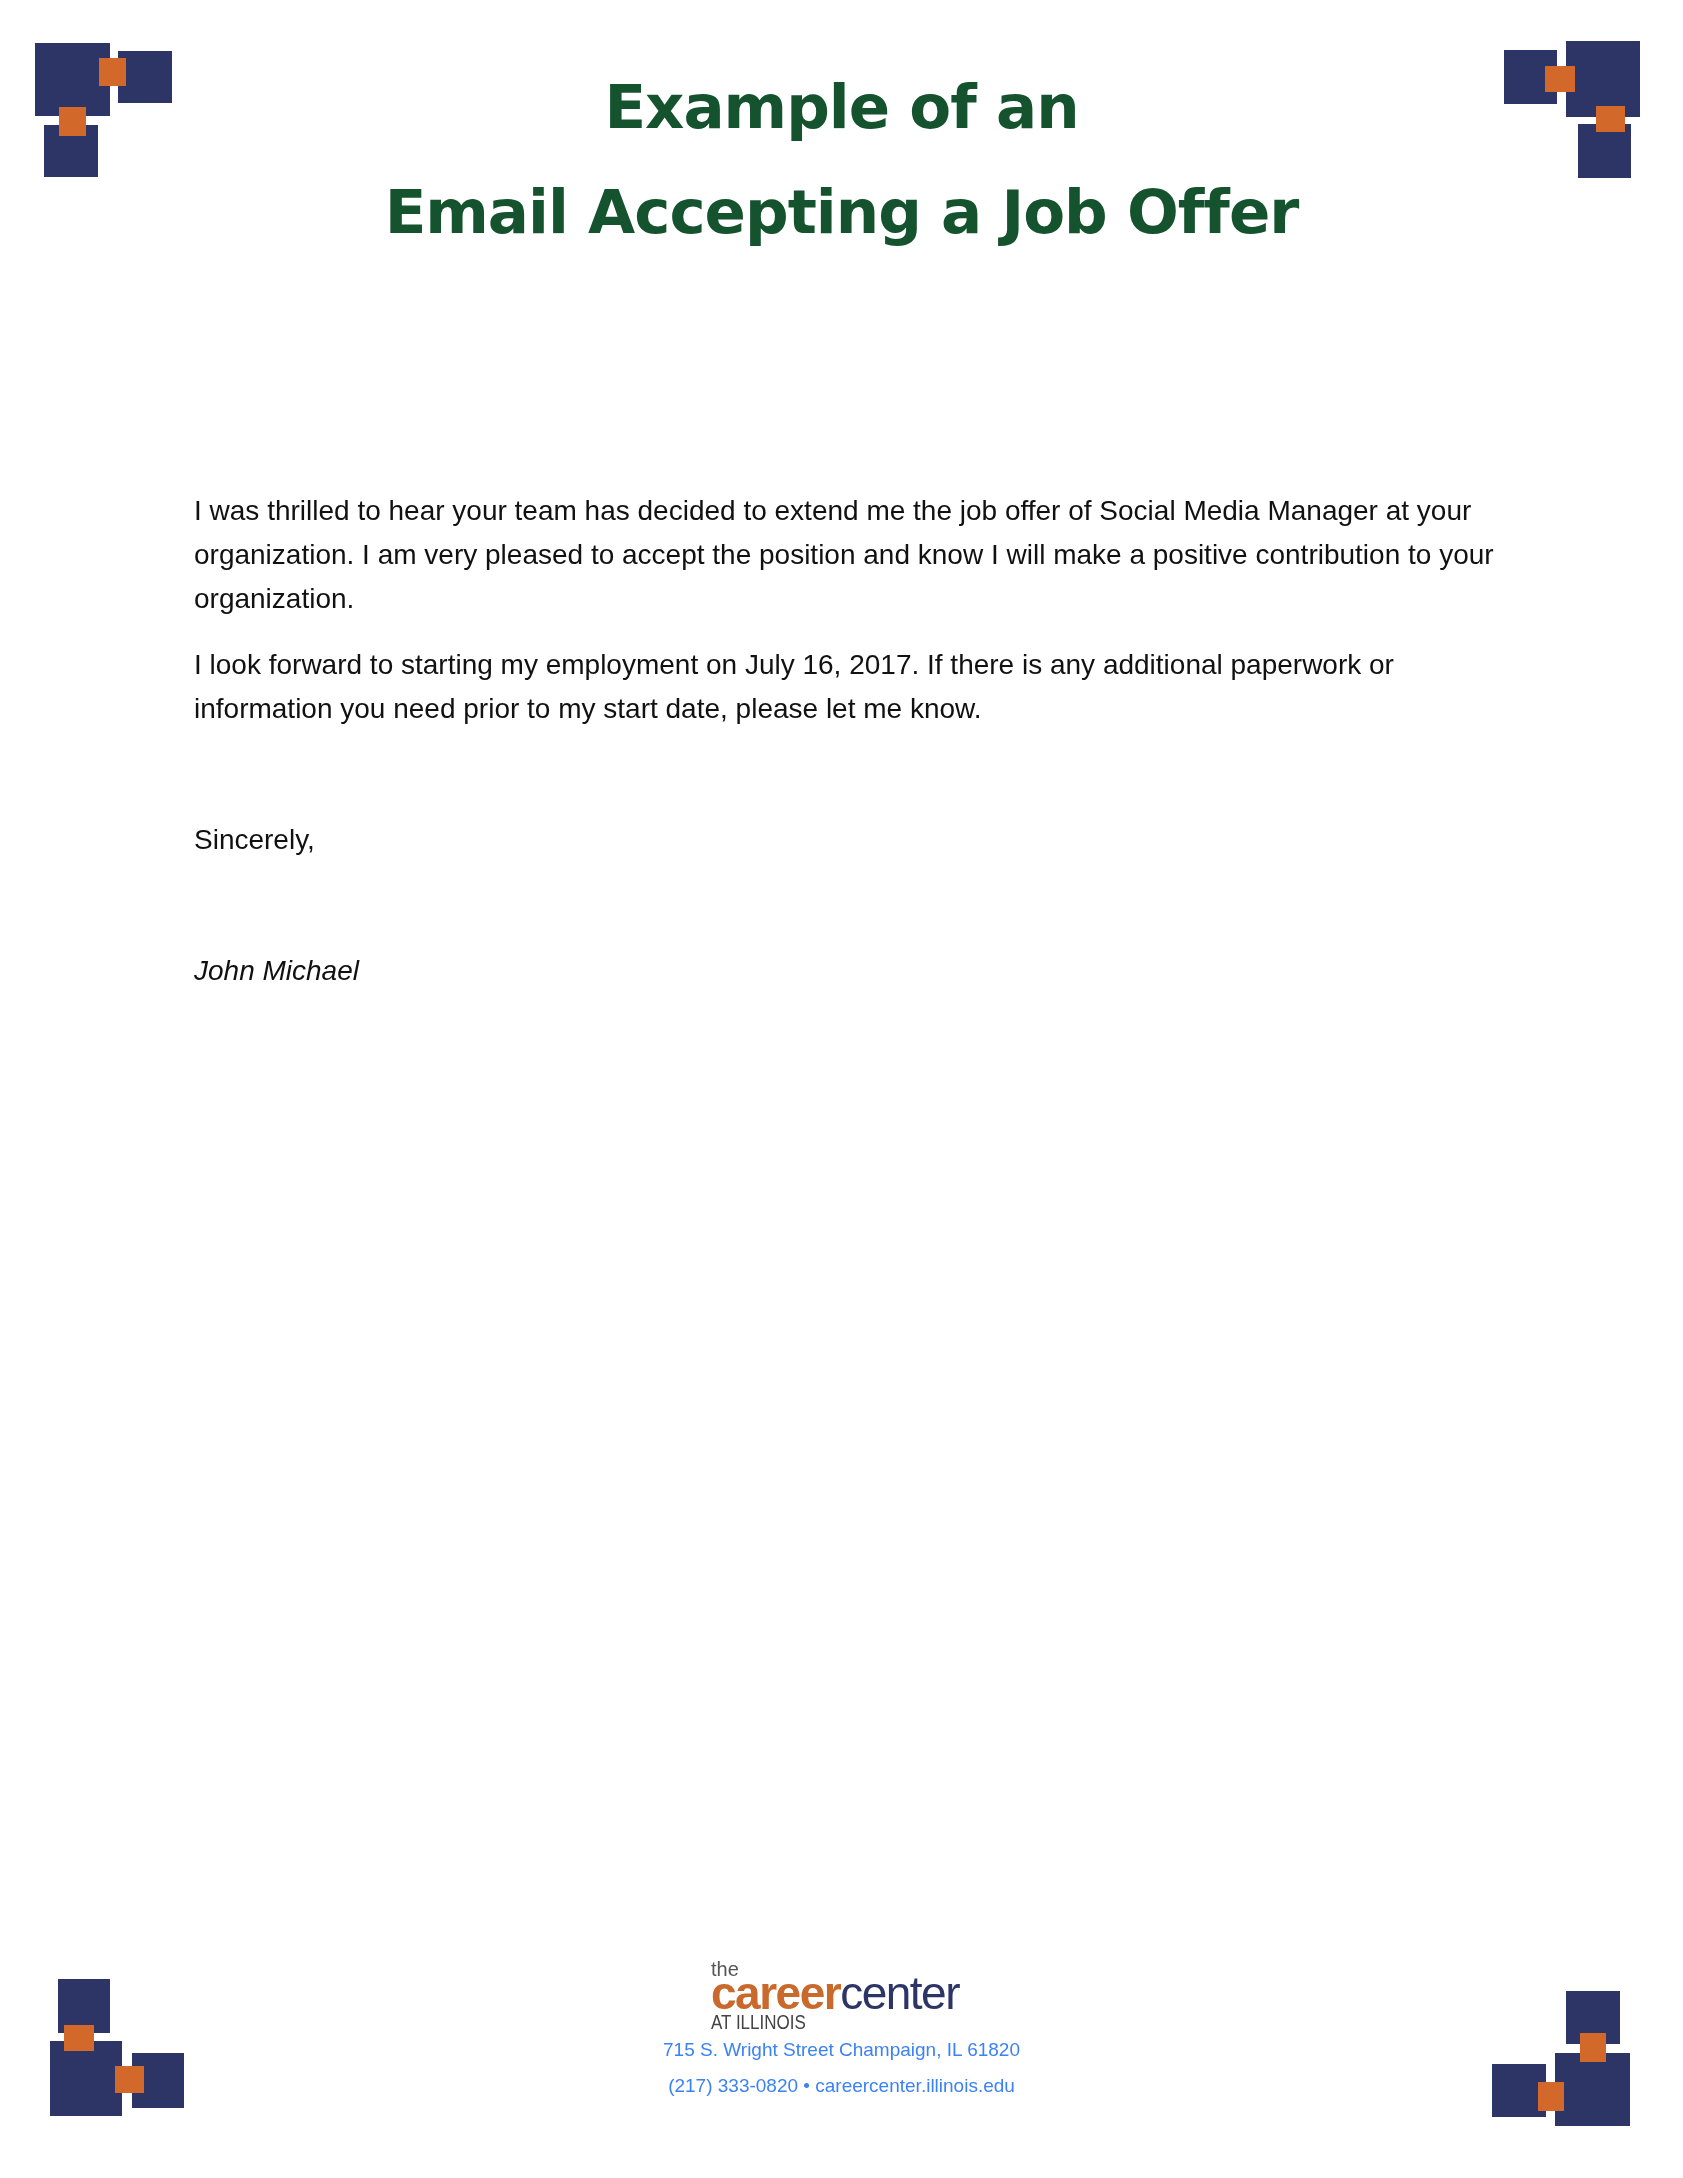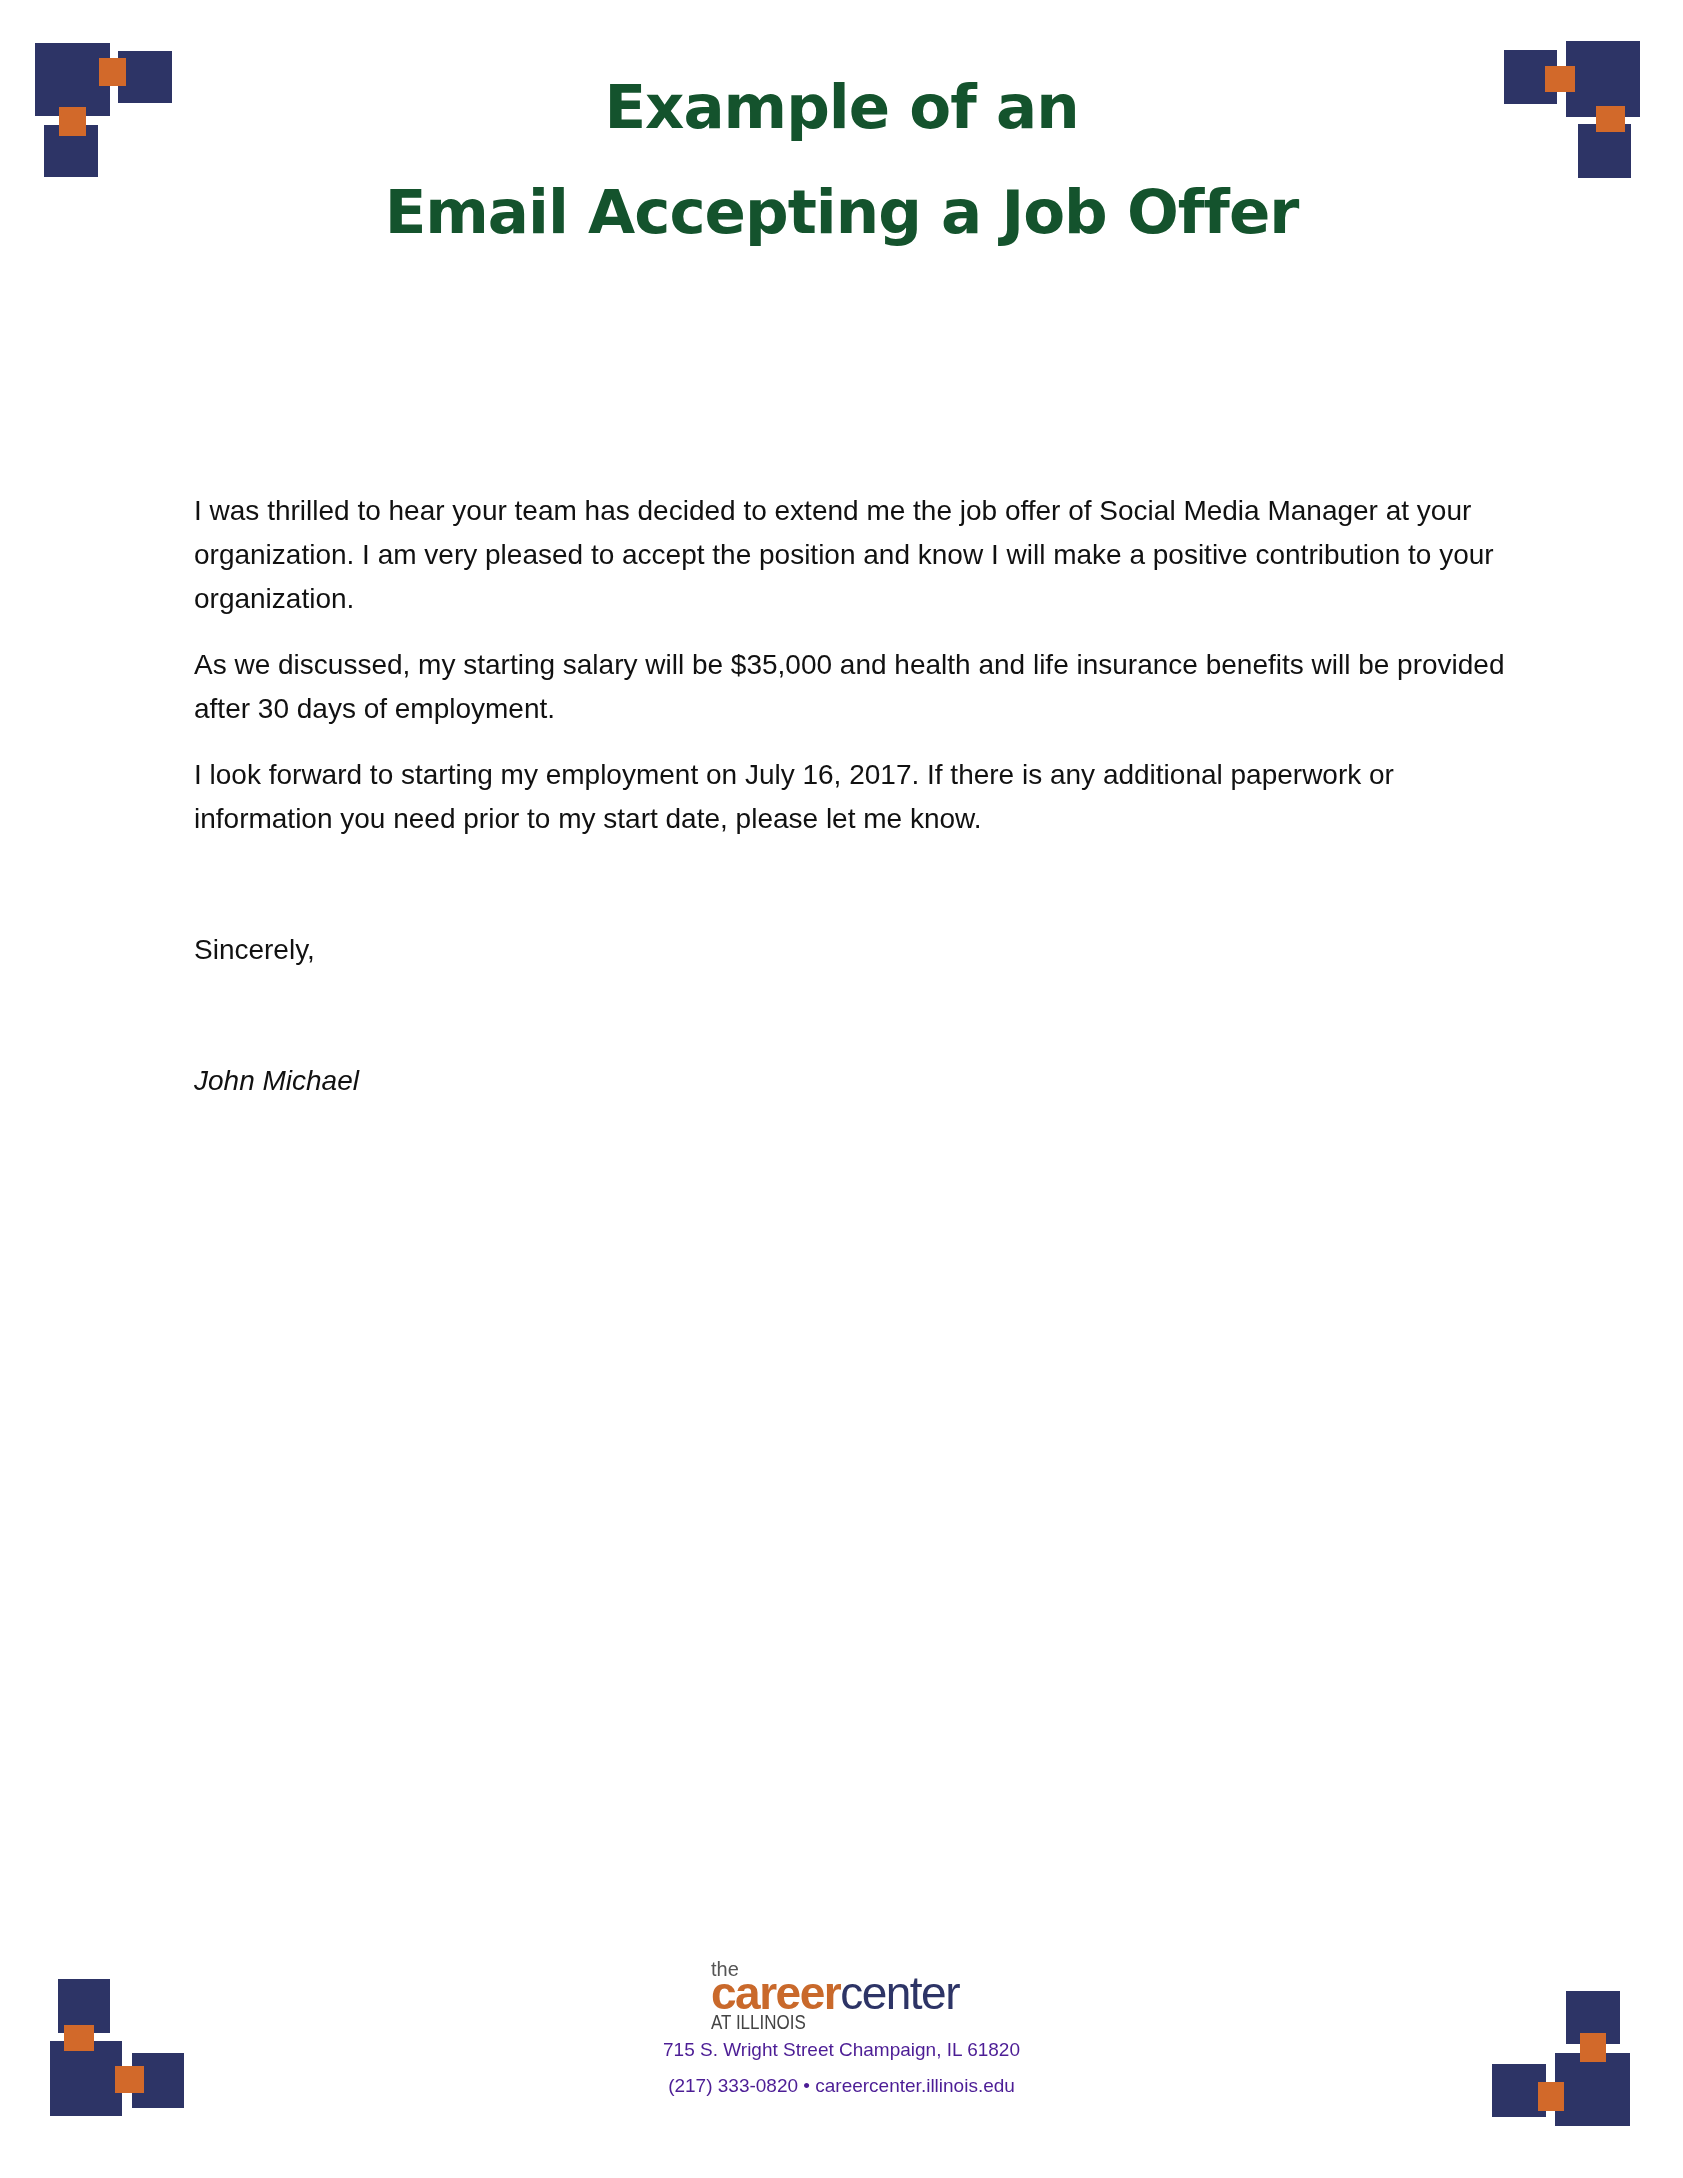--- a/index.html
+++ b/index.html
@@ -14,21 +14,21 @@
   .body { position:absolute; left:194px; width:1327px; font-size:28px; line-height:44px; }
   .body p { margin:0; }
   .footer-logo { position:absolute; left:711px; top:1958px; width:267px; height:69px; }
   .logo-the { position:absolute; left:0; top:0; font-size:20px; color:#555;
               font-family:"Liberation Sans Narrow","Liberation Sans", sans-serif; }
   .logo-main { position:absolute; left:0; top:12px; font-size:46px; letter-spacing:-1.5px;
                font-family:"Liberation Sans", sans-serif; line-height:46px; }
   .logo-career { color:#c9692b; font-weight:bold; }
   .logo-center { color:#2d3466; }
   .logo-at { position:absolute; left:0; top:53px; font-size:20px; color:#444; transform:scaleX(0.85); transform-origin:left; }
-  .footer-line { position:absolute; left:0; width:1683px; text-align:center; font-size:19px; color:#4c1d95; }
+  .footer-line { position:absolute; left:0; width:1683px; text-align:center; font-size:19px; color:#3b82f6; }
 </style>
 </head>
 <body>
 
 <div>
   <div class="sq navy" style="left:35px;top:43px;width:75px;height:73px;"></div>
   <div class="sq navy" style="left:118px;top:51px;width:54px;height:52px;"></div>
   <div class="sq navy" style="left:44px;top:125px;width:54px;height:52px;"></div>
   <div class="sq orange" style="left:99px;top:58px;width:27px;height:28px;"></div>
   <div class="sq orange" style="left:59px;top:107px;width:27px;height:29px;"></div>
@@ -40,21 +40,20 @@
   <div class="sq navy" style="left:1578px;top:124px;width:53px;height:54px;"></div>
   <div class="sq orange" style="left:1545px;top:66px;width:30px;height:26px;"></div>
   <div class="sq orange" style="left:1596px;top:106px;width:29px;height:26px;"></div>
 </div>
 
 <h1 class="title" style="top:71px;">Example of an</h1>
 <h1 class="title" style="top:176px;">Email Accepting a Job Offer</h1>
 
 <div class="body" style="top:449px;">
   <p style="margin-top:40px;">I was thrilled to hear your team has decided to extend me the job offer of Social Media Manager at your organization.  I am very pleased to accept the position and know I will make a positive contribution to your organization.</p>
-  <p style="margin-top:22px;">As we discussed, my starting salary will be $35,000 and health and life insurance benefits will be provided after 30 days of employment.</p>
   <p style="margin-top:22px;">I look forward to starting my employment on July 16, 2017.  If there is any additional paperwork or information you need prior to my start date, please let me know.</p>
   <p style="margin-top:87px;">Sincerely,</p>
   <p style="margin-top:87px;font-style:italic;">John Michael</p>
 </div>
 
 <div class="footer-logo">
   <span class="logo-the">the</span>
   <span class="logo-main"><span class="logo-career">career</span><span class="logo-center">center</span></span>
   <span class="logo-at">AT ILLINOIS</span>
 </div>

